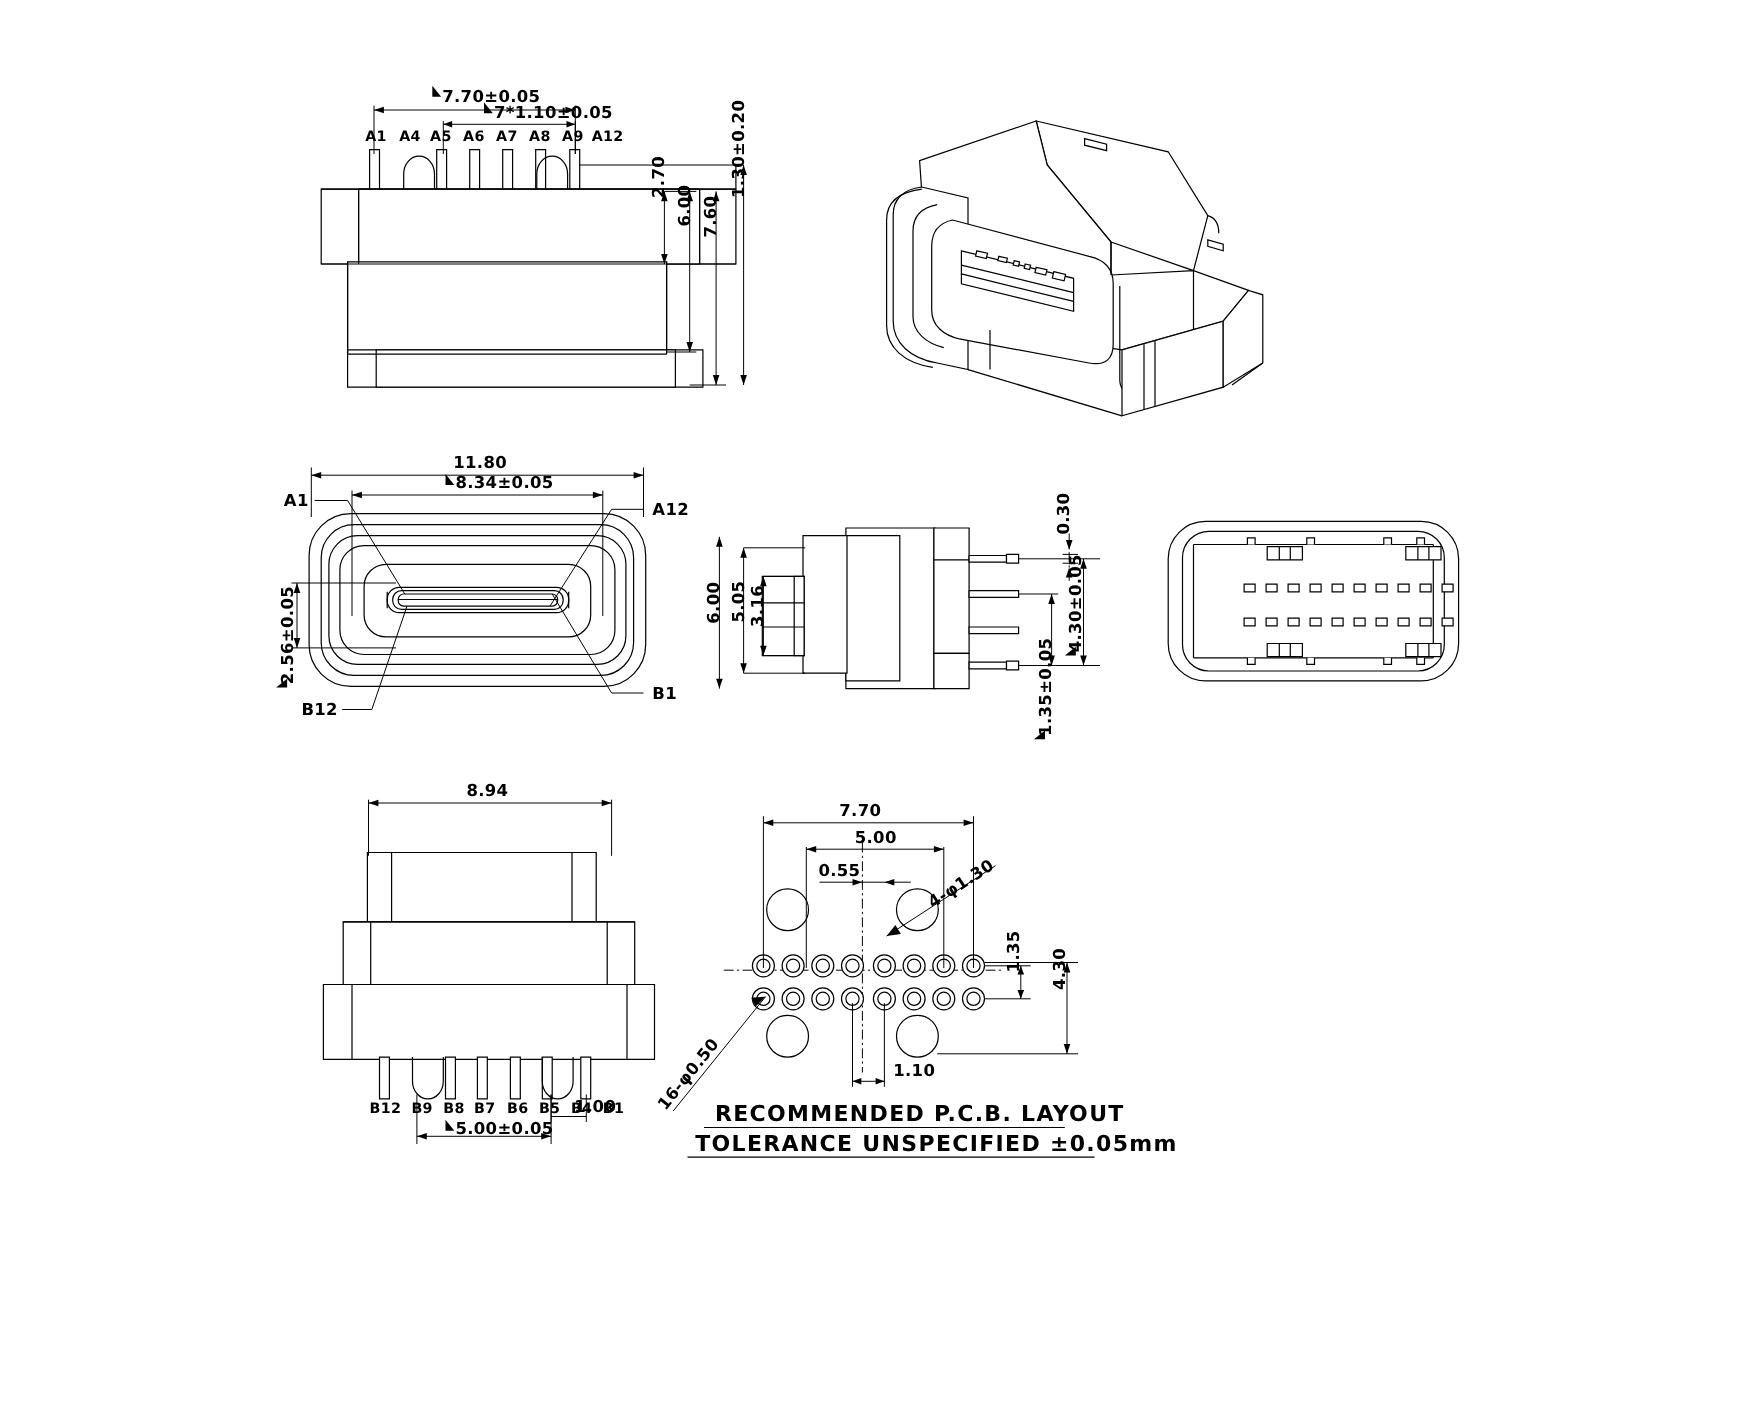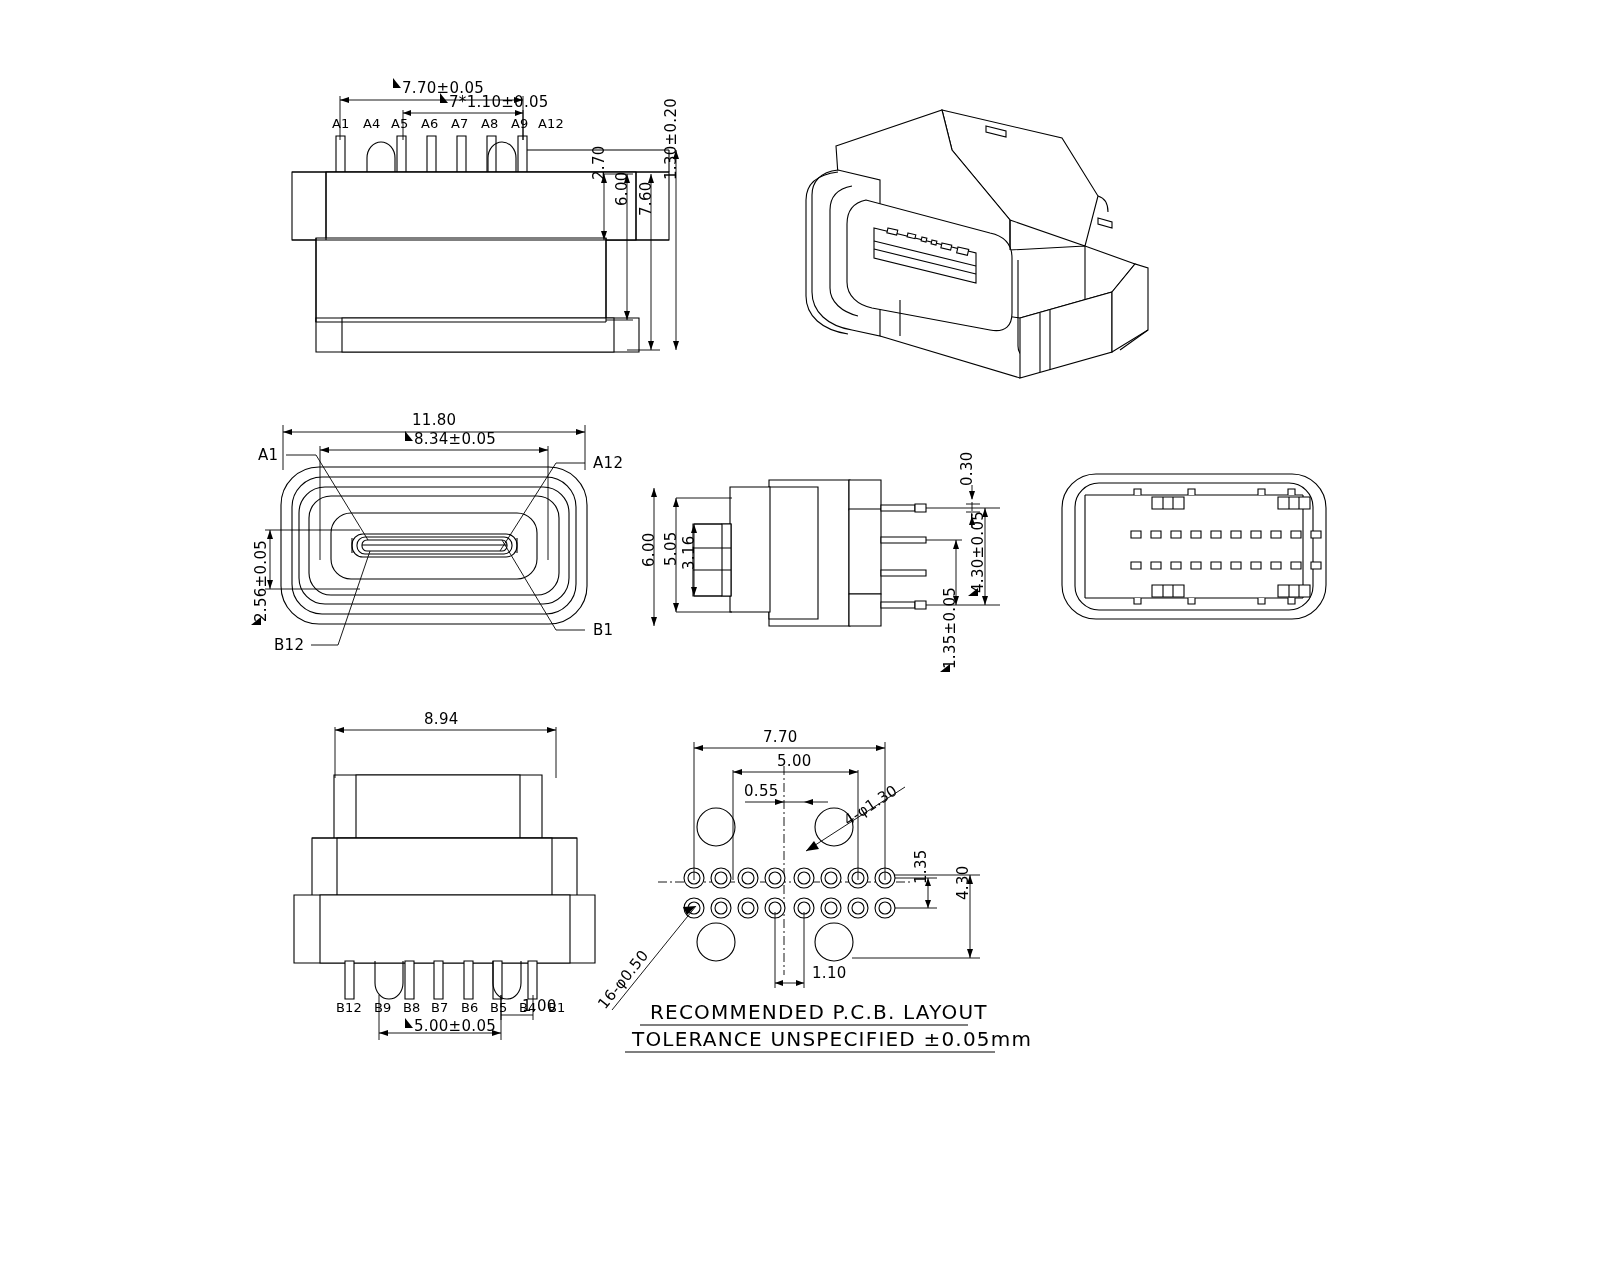--- a/index.html
+++ b/index.html
@@ -1,21 +1,21 @@
 <!DOCTYPE html>
 <html><head>
 <meta charset="utf-8">
 <title>USB Type-C Connector Drawing</title>
 <style>
   html,body{margin:0;padding:0;background:#ffffff;}
   body{
     font-family:"DejaVu Sans","Liberation Sans",sans-serif;
     width:1600px;height:1280px;overflow:hidden;position:relative;
   }
-  #sheet{position:absolute;left:0;top:0;width:1456px;height:1280px;}
+  #sheet{position:absolute;left:0;top:0;width:1456px;height:1280px;font-weight:bold;}
   svg{display:block;}
   .ln{stroke:#000;stroke-width:1.1;fill:none;vector-effect:non-scaling-stroke;}
   .ln-thin{stroke:#000;stroke-width:0.9;fill:none;}
   .dim{stroke:#000;stroke-width:0.9;fill:none;}
   .ext{stroke:#000;stroke-width:0.9;fill:none;}
   .center{stroke:#000;stroke-width:0.9;fill:none;stroke-dasharray:9 3 2 3;}
   .fillw{fill:#ffffff;}
   .txt{
     font-family:"DejaVu Sans","Liberation Sans",sans-serif;
     font-size:15px;fill:#000;letter-spacing:0.3px;

